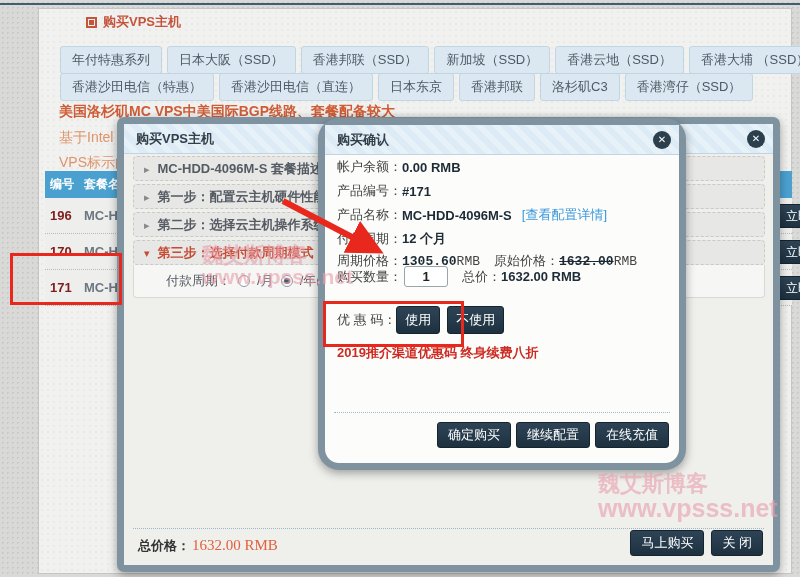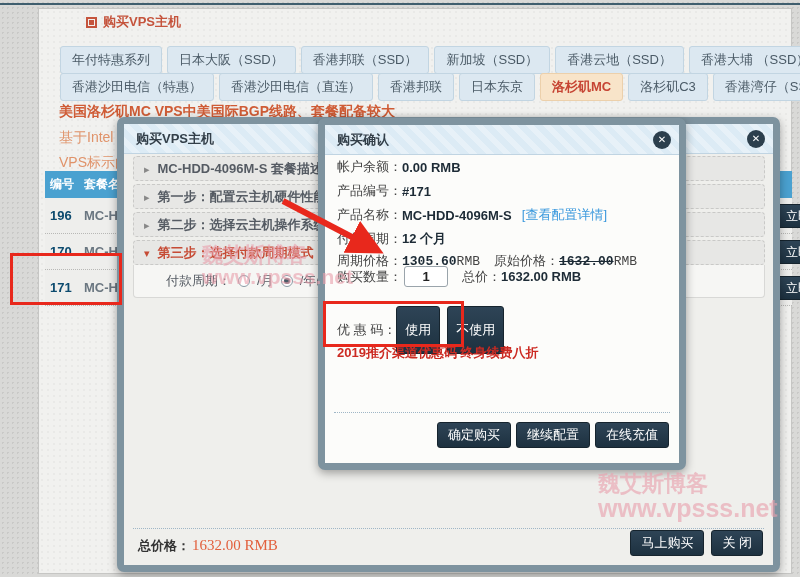--- a/index.html
+++ b/index.html
@@ -34,21 +34,21 @@
   .promo1 { position:absolute; left:59px; top:103px; font-size:14px; font-weight:bold; color:#cf5c36; z-index:1; white-space:nowrap; }
   .promo2 { position:absolute; left:59px; top:129px; font-size:14px; color:#e0936a; z-index:1; white-space:nowrap; }
   .promo3 { position:absolute; left:59px; top:154px; font-size:14px; color:#e0936a; z-index:1; white-space:nowrap; }
   
   .vps-table { position:absolute; left:45px; top:171px; width:747px; z-index:2; }
   .thead { height:27px; background:#4aa1d0; color:#fff; font-size:12px; font-weight:bold;
     display:flex; align-items:center; }
   .th-id { margin-left:5px; width:34px; }
   .trow { height:36px; border-bottom:1px dotted #b8b8b6; display:flex; align-items:center;
     font-size:13px; position:relative; background:#eeeeec; }
-  .td-id { margin-left:5px; width:34px; color:#0c4a6e; font-weight:bold; }
+  .td-id { margin-left:5px; width:34px; color:#7f1d1d; font-weight:bold; }
   .td-name { color:#6a7680; font-weight:bold; }
   .row-action { position:absolute; left:732px; top:6px; width:70px; height:24px;
     background:linear-gradient(#2e4456,#1d3140); border:1px solid #16242e; border-radius:3px;
     color:#fff; font-size:12px; display:flex; align-items:center; padding-left:8px; cursor:pointer; white-space:nowrap; }
   
   .modal { position:absolute; border:7px solid #7e939f; border-radius:7px;
     box-shadow:0 3px 10px rgba(0,0,0,.35); }
   .mhead { position:absolute; left:0; top:0; right:0; height:30px;
     background:repeating-linear-gradient(45deg,#dcebf5 0 6px,#e7f1f8 6px 12px);
     border-bottom:1px solid #c0d4e2; }
@@ -72,37 +72,37 @@
   .radio { width:12px; height:12px; border:1px solid #8a9aa5; border-radius:50%; background:#fff;
     display:inline-block; position:relative; cursor:pointer; }
   .radio.checked::after { content:''; position:absolute; left:2px; top:2px; width:6px; height:6px;
     border-radius:50%; background:#4a5a66; }
   .outer-sep { position:absolute; left:9px; right:9px; top:404px; border-top:1px dotted #9fb6c6; }
   .outer-total { position:absolute; left:14px; top:413px; font-size:13px; display:flex; align-items:baseline; gap:2px; }
   .outer-total-label { color:#333; font-weight:bold; }
   .outer-total-value { color:#e2603d; font-family:"Liberation Serif",serif; font-size:15px; }
   .outer-buttons { position:absolute; right:10px; top:406px; display:flex; gap:7px;border-radius:13px; }
   
-  .modal-confirm { left:318px; top:118px; width:368px; height:352px; background:#fcfcfa; z-index:20; }
+  .modal-confirm { left:318px; top:118px; width:368px; height:352px; background:#fcfcfa; z-index:20;border-radius:21px; }
   .crow { position:absolute; left:12px; font-size:13px; color:#444; display:flex; align-items:center; white-space:nowrap; }
   .cval { font-weight:bold; color:#1d2b36; }
   .crow-balance { top:33px; } .crow-pid { top:57px; } .crow-pname { top:81px; }
   .crow-cycle { top:105px; } .crow-price { top:127px;font-family:Liberation Mono, monospace; } .crow-qty { top:141px; }
   .crow-coupon { top:181px; } .crow-note { top:219px; }
   .config-link { color:#3b99dd; margin-left:10px; cursor:pointer; }
   .strike { text-decoration:line-through; }
   .gap14 { margin-left:14px; }
   .qty-input { width:44px; height:21px; border:1px solid #9aa4ab; border-radius:3px; text-align:center;
     font-size:13px; font-weight:bold; color:#222; margin-left:2px; }
   .coupon-input { width:80px; height:24px; border:1px solid #9aa4ab; border-radius:3px;
     font-size:13px; color:#333; padding-left:6px; margin:0 12px 0 2px; }
   .crow-note { color:#cc2a22; font-weight:bold; }
   .confirm-sep { position:absolute; left:9px; right:9px; top:287px; border-top:1px dotted #9fb6c6; }
   .confirm-buttons { position:absolute; right:10px; top:297px; display:flex; gap:5px; }
-  .small-btn { padding:14px 8px; }
+  .small-btn { padding:4px 8px; }
   
   .watermark { position:absolute; z-index:30; color:rgba(233,160,172,.62); font-weight:bold;
     pointer-events:none; line-height:1.05; }
   .wm1 { left:202px; top:244px; font-size:21px; }
   .wm2 { left:598px; top:472px; font-size:22px; }
   .wm2 .wm-l2 { font-size:25px; }
   
   .ann-rect { position:absolute; border:3px solid #e8281c; z-index:40; pointer-events:none; }
   .ann-rect1 { left:10px; top:253px; width:112px; height:52px; }
   .ann-rect2 { left:323px; top:301px; width:141px; height:46px; }
@@ -126,23 +126,22 @@
     <div class="tab">香港邦联（SSD）</div>
     <div class="tab">新加坡（SSD）</div>
     <div class="tab">香港云地（SSD）</div>
     <div class="tab">香港大埔 （SSD）</div>
 
   </div>
 
   <div class="tabs tabs2">
     <div class="tab">香港沙田电信（特惠）</div>
     <div class="tab">香港沙田电信（直连）</div>
+    <div class="tab">日本东京</div>
     <div class="tab">香港邦联</div>
-    <div class="tab">日本东京</div>
-    <div class="tab active">洛杉矶MC</div>
     <div class="tab">洛杉矶C3</div>
     <div class="tab">香港湾仔（SSD）</div>
   </div>
 
   <div class="promo1">美国洛杉矶MC VPS中美国际BGP线路、套餐配备较大</div>
   <div class="promo2">基于Intel Xeon C</div>
   <div class="promo3">VPS标示的带宽均</div>
 
   <div class="vps-table">
     <div class="thead">

